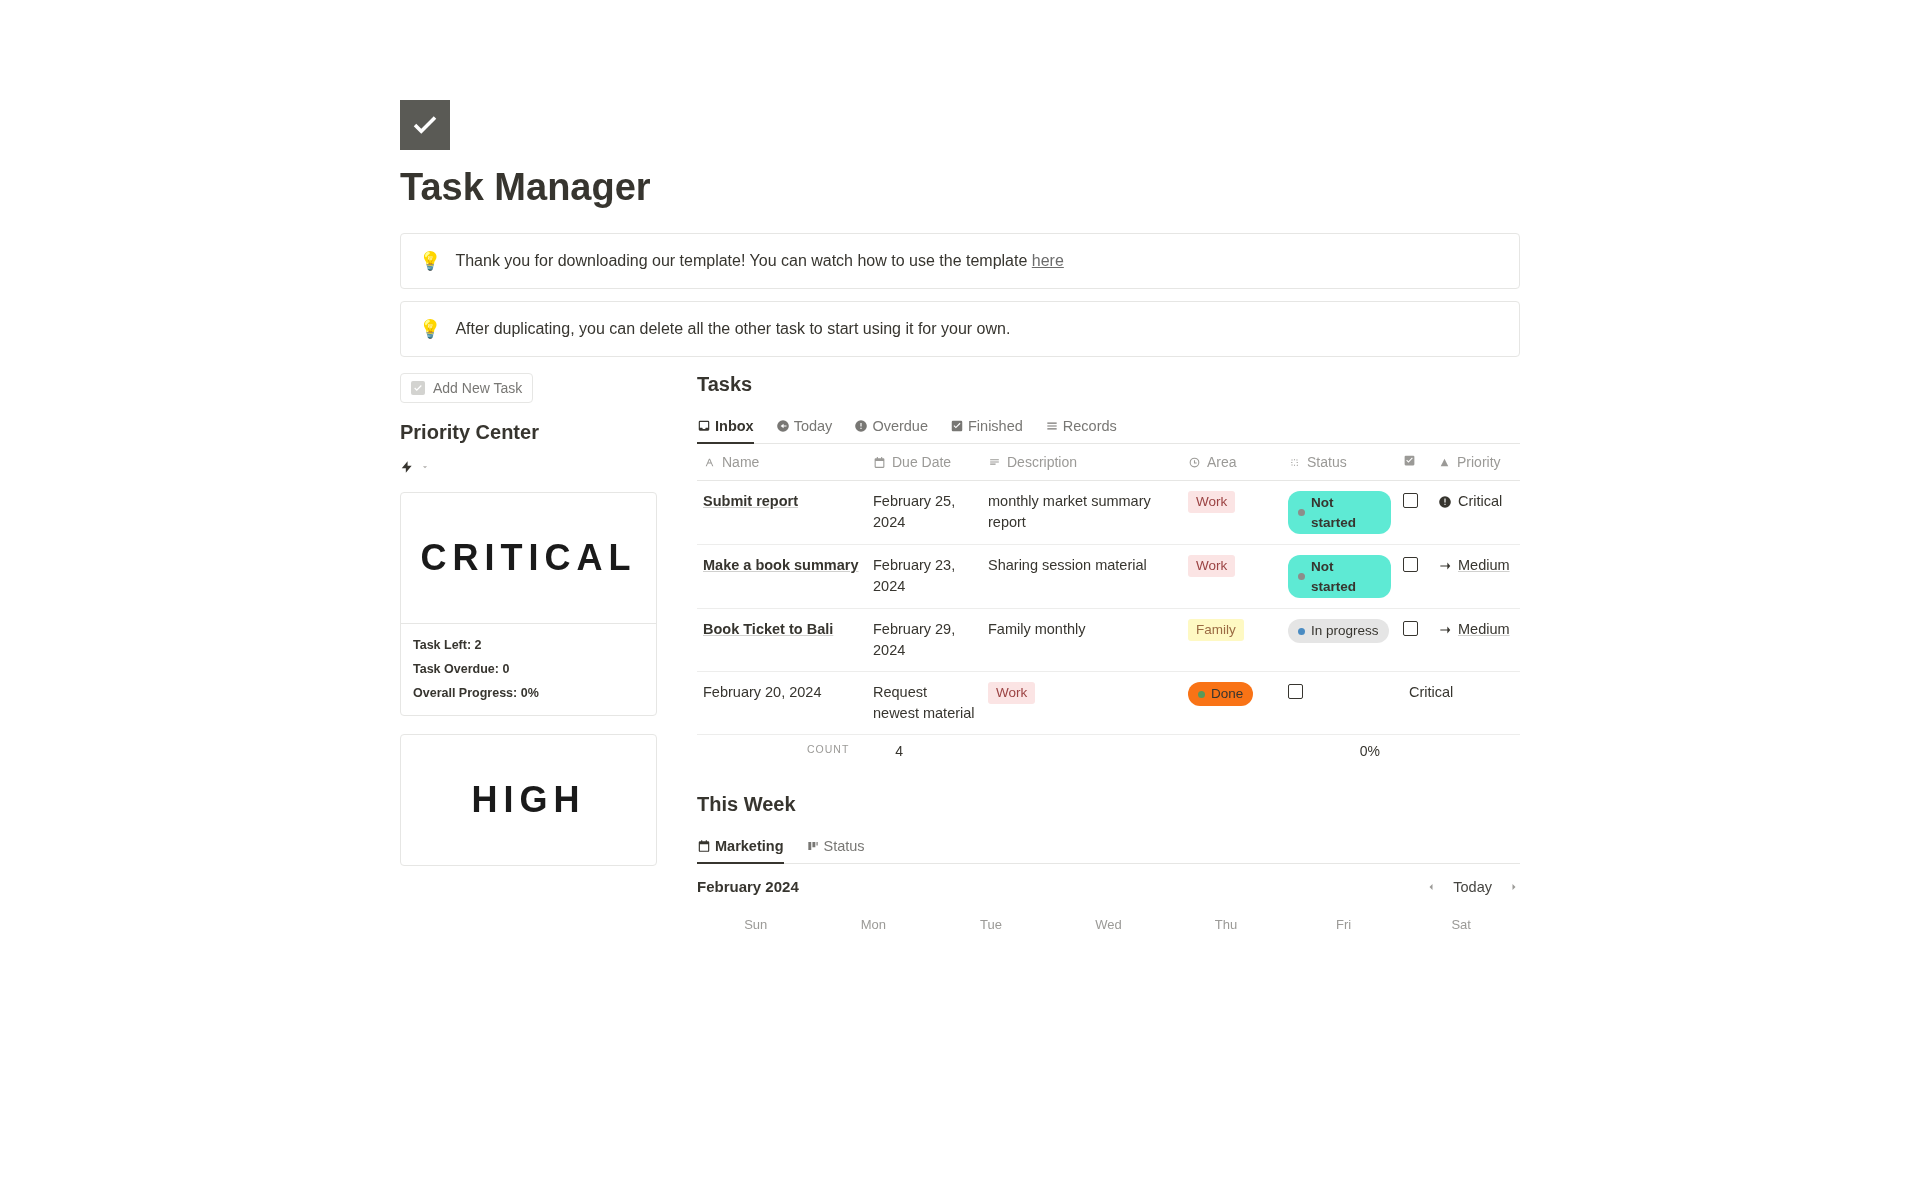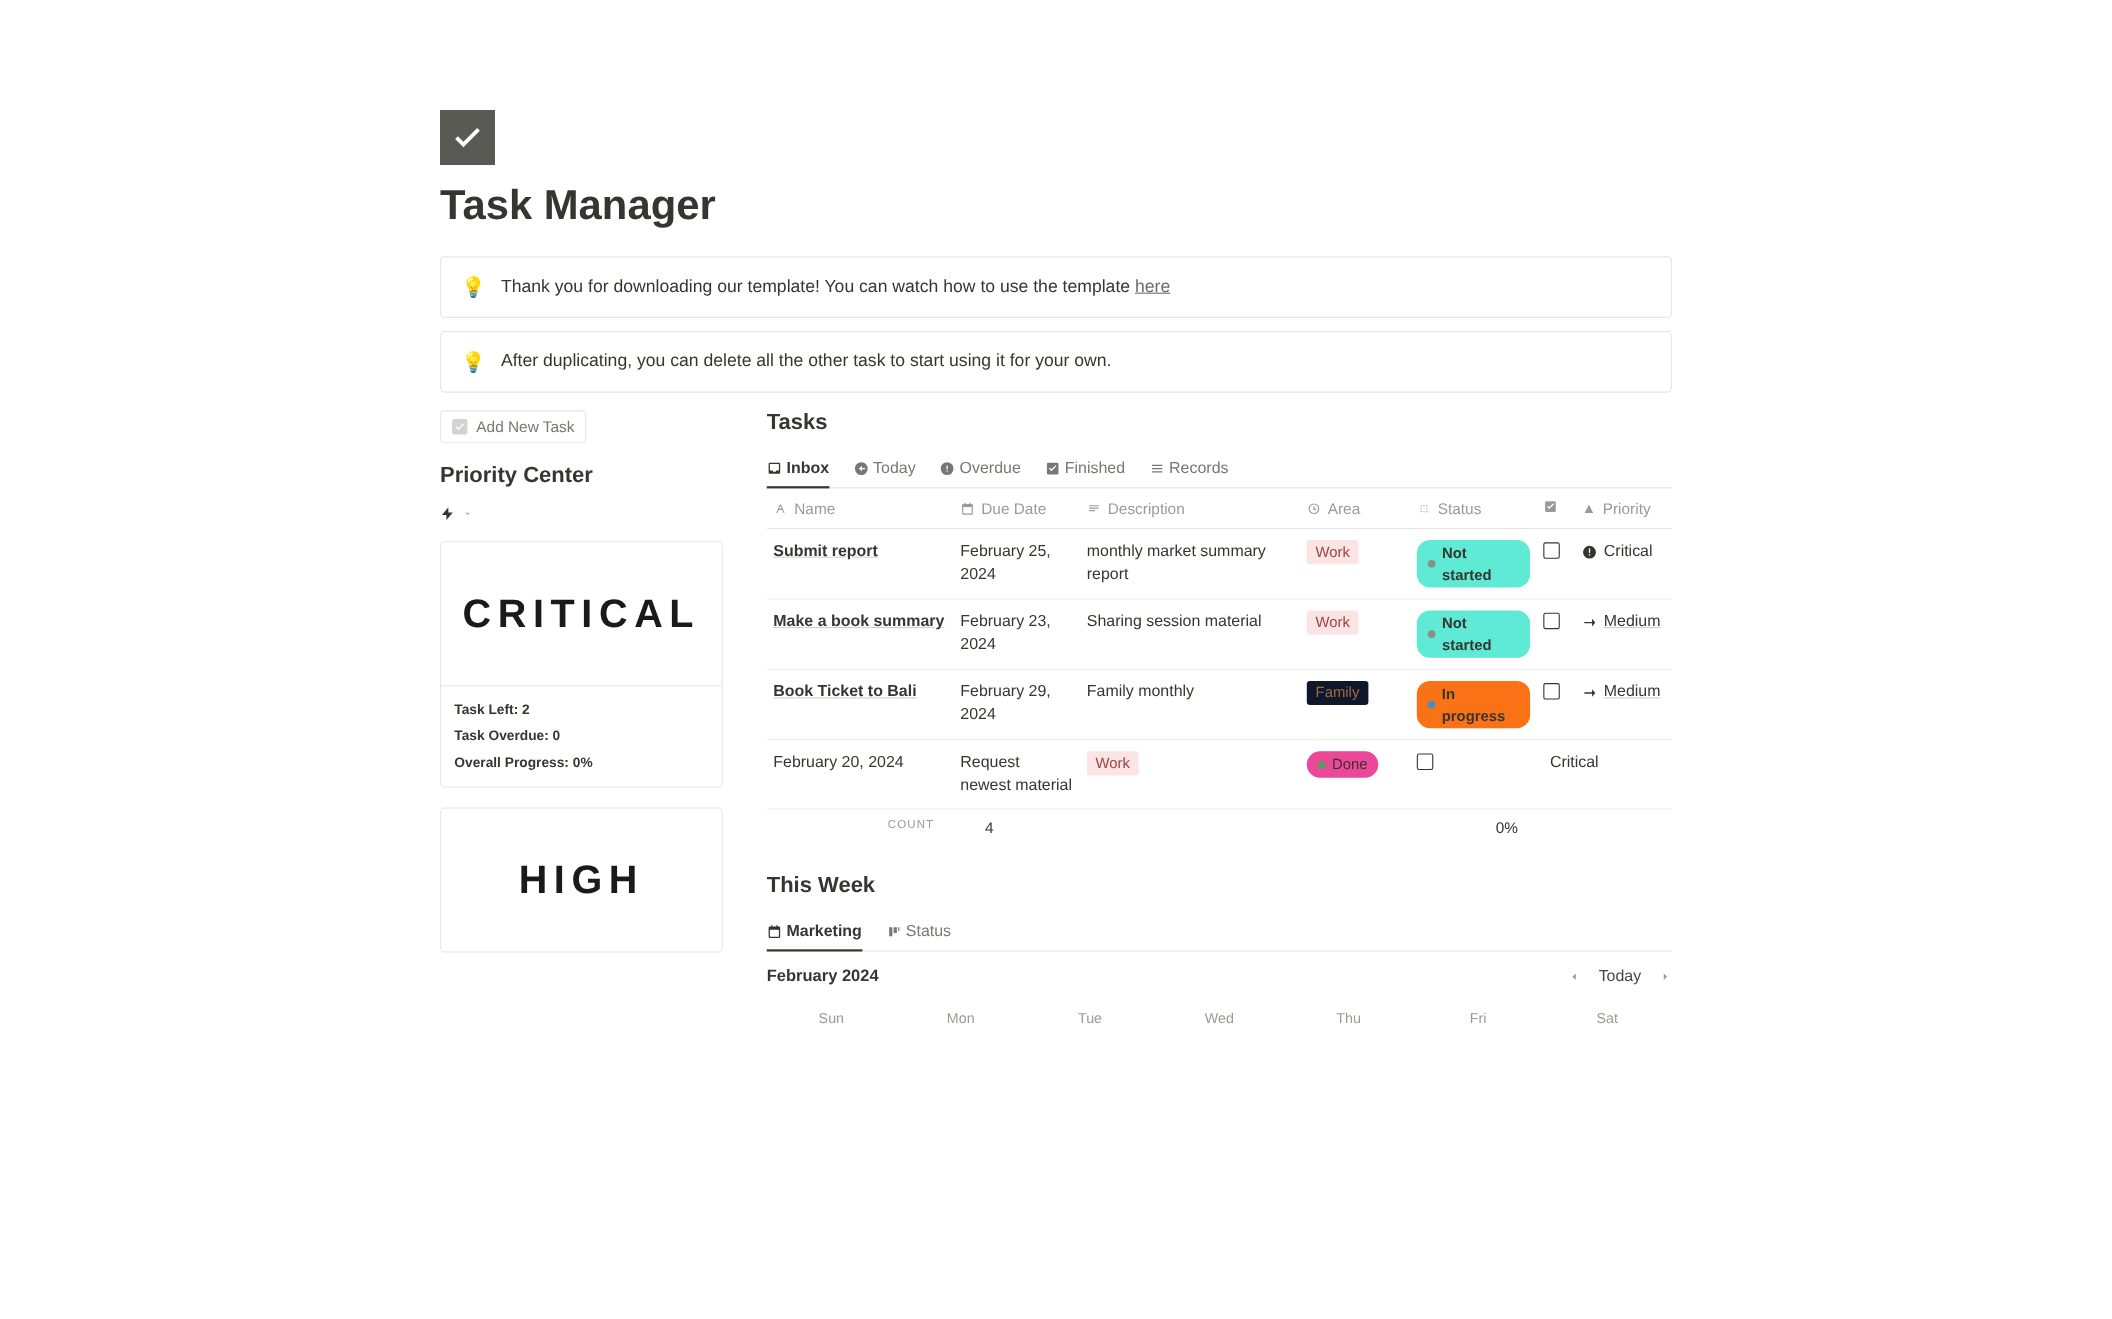--- a/index.html
+++ b/index.html
@@ -166,34 +166,34 @@
   line-height: 1.45;
 }
 .td.name { font-weight: 600; text-decoration: underline; text-decoration-color: #d0d0ce; cursor: pointer; }
 .tag {
   display: inline-block;
   padding: 1px 8px;
   border-radius: 3px;
   font-size: 13.5px;
 }
 .tag-work { background: #fbe4e4; color: #9b4343; }
-.tag-family { background: #0f172a; color: #9b6b43; }
+.tag-family { background: #fef9c3; color: #9b6b43; }
 .status-pill {
   display: inline-flex;
   align-items: center;
   gap: 6px;
   padding: 2px 10px;
   border-radius: 12px;
   font-size: 13.5px;
 }
 .status-notstarted { background: #5eead4; color: #37352f; font-weight: bold; }
 .status-notstarted::before { content: ""; width: 7px; height: 7px; border-radius: 50%; background: #8d8d8a; }
-.status-progress { background: #f97316; color: #37352f; font-weight: bold; }
+.status-progress { background: #e5e5e5; color: #37352f; }
 .status-progress::before { content: ""; width: 7px; height: 7px; border-radius: 50%; background: #4a8bc2; }
-.status-done { background: #ec4899; color: #37352f; }
+.status-done { background: #f97316; color: #37352f; }
 .status-done::before { content: ""; width: 7px; height: 7px; border-radius: 50%; background: #5a9a5a; }
 .checkbox {
   width: 15px;
   height: 15px;
   border: 1.5px solid #37352f;
   border-radius: 2px;
   margin-top: 2px;
   cursor: pointer;
 }
 .priority-cell { display: flex; align-items: center; gap: 6px; }

